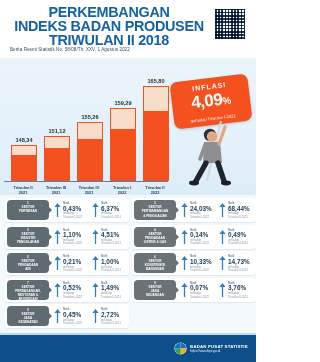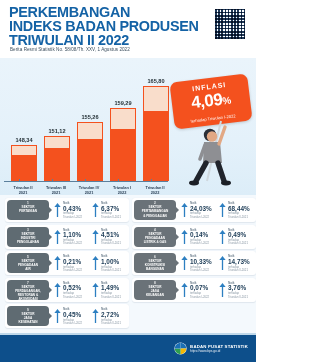--- a/index.html
+++ b/index.html
@@ -8,20 +8,21 @@
     font-family: "Liberation Sans", sans-serif;
     background: #ffffff;
     overflow: hidden;
   }
   #page { position: relative; width: 256px; height: 362px; background: #fbfcfd; }
 
   
   .header {
     position: absolute; left: 0; top: 0; width: 256px; height: 58px;
     background: #ffffff;
+    text-align: center;
   }
   .title {
     position: absolute; left: 9px; top: 6px; width: 200px;
     color: #1462a5; font-weight: bold; font-size: 14.4px; line-height: 13.8px;
     letter-spacing: -0.3px;
   }
   .title div { white-space: nowrap; }
   .subtitle {
     position: absolute; left: 10px; top: 47px;
     font-size: 4.6px; color: #3d4f5e; letter-spacing: 0.05px;
@@ -173,21 +174,21 @@
 </style>
 </head>
 <body>
 
 <div id="page">
 
   <div class="header">
     <div class="title">
       <div>PERKEMBANGAN</div>
       <div>INDEKS BADAN PRODUSEN</div>
-      <div>TRIWULAN II 2022</div>
+      <div>TRIWULAN II 2018</div>
     </div>
     <div class="subtitle">Berita Resmi Statistik No. 58/08/Th. XXV, 1 Agustus 2022</div>
     <div class="qr"></div>
   </div>
 
   <div class="chart-panel">
     <div class="bars" id="bars">
         <div class="bar-slot" style="left: 5px; height: 35.9986px;">
           <div class="bar" style="height: 35.9986px;">
             <div class="cap" style="height: 10.7996px;"></div>

